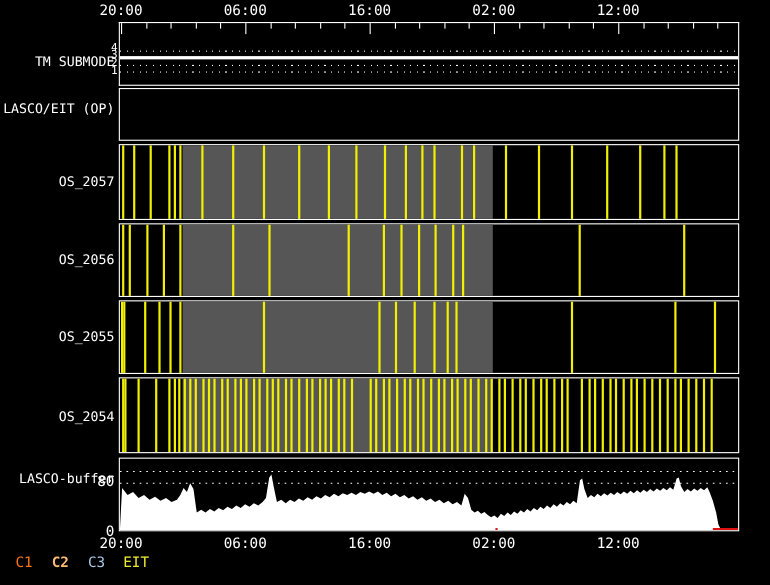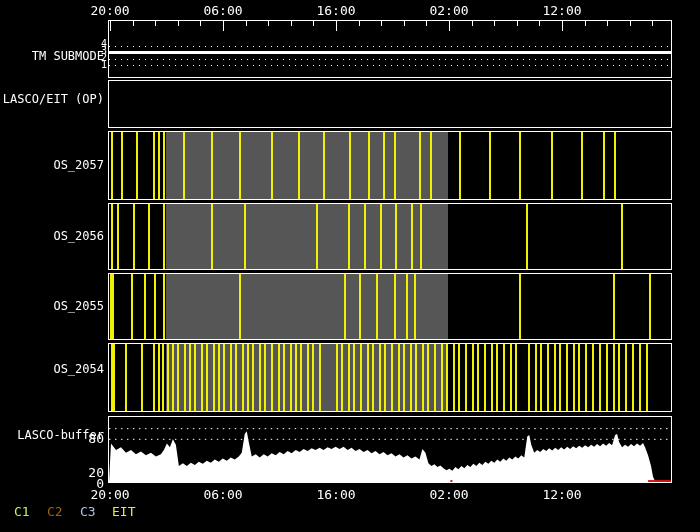--- a/index.html
+++ b/index.html
@@ -230,41 +230,40 @@
       <div class="event-line" style="left: 483px; background: rgb(240, 240, 0);"></div>
       <div class="event-line" style="left: 490px; background: rgb(240, 240, 0);"></div>
       <div class="event-line" style="left: 497px; background: rgb(240, 240, 0);"></div>
       <div class="event-line" style="left: 504px; background: rgb(240, 240, 0);"></div>
       <div class="event-line" style="left: 509px; background: rgb(240, 240, 0);"></div>
       <div class="event-line" style="left: 516px; background: rgb(240, 240, 0);"></div>
       <div class="event-line" style="left: 523px; background: rgb(240, 240, 0);"></div>
       <div class="event-line" style="left: 530px; background: rgb(240, 240, 0);"></div>
       <div class="event-line" style="left: 537px; background: rgb(240, 240, 0);"></div>
     </div>
-  <span class="row-label" style="top:362px">OS_2054</span>
+  <span class="row-label" style="top:372px">OS_2054</span>
 
   <div class="panel" style="top:416px;height:67px" id="panel-buffer">
       <svg viewBox="0 0 563 67" preserveAspectRatio="none" width="562" height="65">
         <line x1="0" x2="563" y1="12.0" y2="12.0" stroke="#ffffff" stroke-width="1" stroke-dasharray="1.5 4.5"></line>
         <line x1="0" x2="563" y1="23.0" y2="23.0" stroke="#ffffff" stroke-width="1" stroke-dasharray="1.5 4.5"></line>
         <polygon points="0,67 2,27.4 7,34.0 12,31.3 17,36.8 22,34.0 27,38.4 32,35.6 37,39.5 42,36.8 47,40.6 52,38.4 55,34.0 58,27.4 61,31.3 64,23.0 67,28.5 70,50.5 74,47.8 78,50.5 82,47.2 86,49.4 90,46.1 94,48.3 98,45.0 102,47.2 106,43.9 110,46.1 114,42.8 118,45.0 122,41.7 126,43.9 130,40.6 133,36.8 136,17.5 138,14.7 140,25.8 143,40.6 147,38.4 151,41.7 155,38.4 159,40.6 163,37.3 167,39.5 171,36.2 175,38.4 179,35.1 183,37.3 187,34.0 191,36.2 195,32.9 199,35.1 203,32.3 207,34.0 211,31.8 215,34.0 219,31.3 223,32.9 227,30.7 231,32.9 235,30.7 239,34.0 243,31.8 247,35.1 251,32.9 255,36.2 259,34.0 263,37.3 267,35.1 271,38.4 275,36.2 279,39.5 283,37.3 287,40.6 291,38.4 295,41.7 299,39.5 303,42.8 307,40.6 311,43.9 314,32.9 317,36.8 320,47.8 323,50.5 326,48.8 329,51.6 332,50.0 335,52.7 338,54.9 341,53.3 344,55.5 347,51.6 350,53.8 353,50.5 356,52.7 359,49.4 362,51.6 365,48.3 368,50.5 371,47.2 374,49.4 377,46.1 380,48.3 383,45.0 386,47.2 389,43.9 392,46.1 395,42.8 398,45.0 401,41.7 404,43.9 407,40.6 410,42.8 413,39.5 416,41.7 419,20.2 421,18.6 423,28.5 426,36.8 429,34.0 432,36.2 435,32.9 438,35.1 441,32.3 444,34.5 447,31.8 450,34.0 453,31.3 456,33.4 459,30.7 462,32.9 465,30.1 468,32.3 471,29.6 474,31.8 477,29.0 480,31.3 483,28.5 486,30.7 489,27.9 492,30.1 495,27.4 498,29.6 501,26.8 504,29.0 507,18.6 509,17.5 511,25.8 514,31.3 517,28.5 520,30.7 523,27.9 526,30.1 529,27.4 532,29.6 535,26.8 537,31.3 540,39.5 543,50.5 545,61.5 547,65.9 550,67.0 563,67.0 563,67" fill="#ffffff"></polygon>
         <line x1="540" x2="563" y1="66" y2="66" stroke="#dd1111" stroke-width="2"></line>
         <rect x="342" y="65" width="2" height="2" fill="#dd1111"></rect>
       </svg>
     </div>
   <span class="row-label" style="top:428px">LASCO-buffer</span>
   <span class="buf-ytick" style="top:431px">80</span>
-  <span class="buf-ytick" style="top:465px">20</span>
   <span class="buf-ytick" style="top:476px">0</span>
 
   <span class="axis-label" style="top:487px;left:88px">20:00</span>
   <span class="axis-label" style="top:487px;left:201px">06:00</span>
   <span class="axis-label" style="top:487px;left:314px">16:00</span>
   <span class="axis-label" style="top:487px;left:427px">02:00</span>
   <span class="axis-label" style="top:487px;left:540px">12:00</span>
 
-  <span class="legend-item" style="left: 14px; color: #bef264; text-align: center;">C1</span>
-  <span class="legend-item" style="left: 47px; color: #a16207;">C2</span>
+  <span class="legend-item" style="left: 14px; color: #f97316; text-align: center;">C1</span>
+  <span class="legend-item" style="left: 47px; color: #fdba74; font-weight: bold;">C2</span>
   <span class="legend-item" style="left: 80px; color: rgb(168, 200, 232);">C3</span>
   <span class="legend-item" style="left: 112px; color: rgb(232, 232, 51);">EIT</span>
 
 
 </div>
 
 </body></html>

